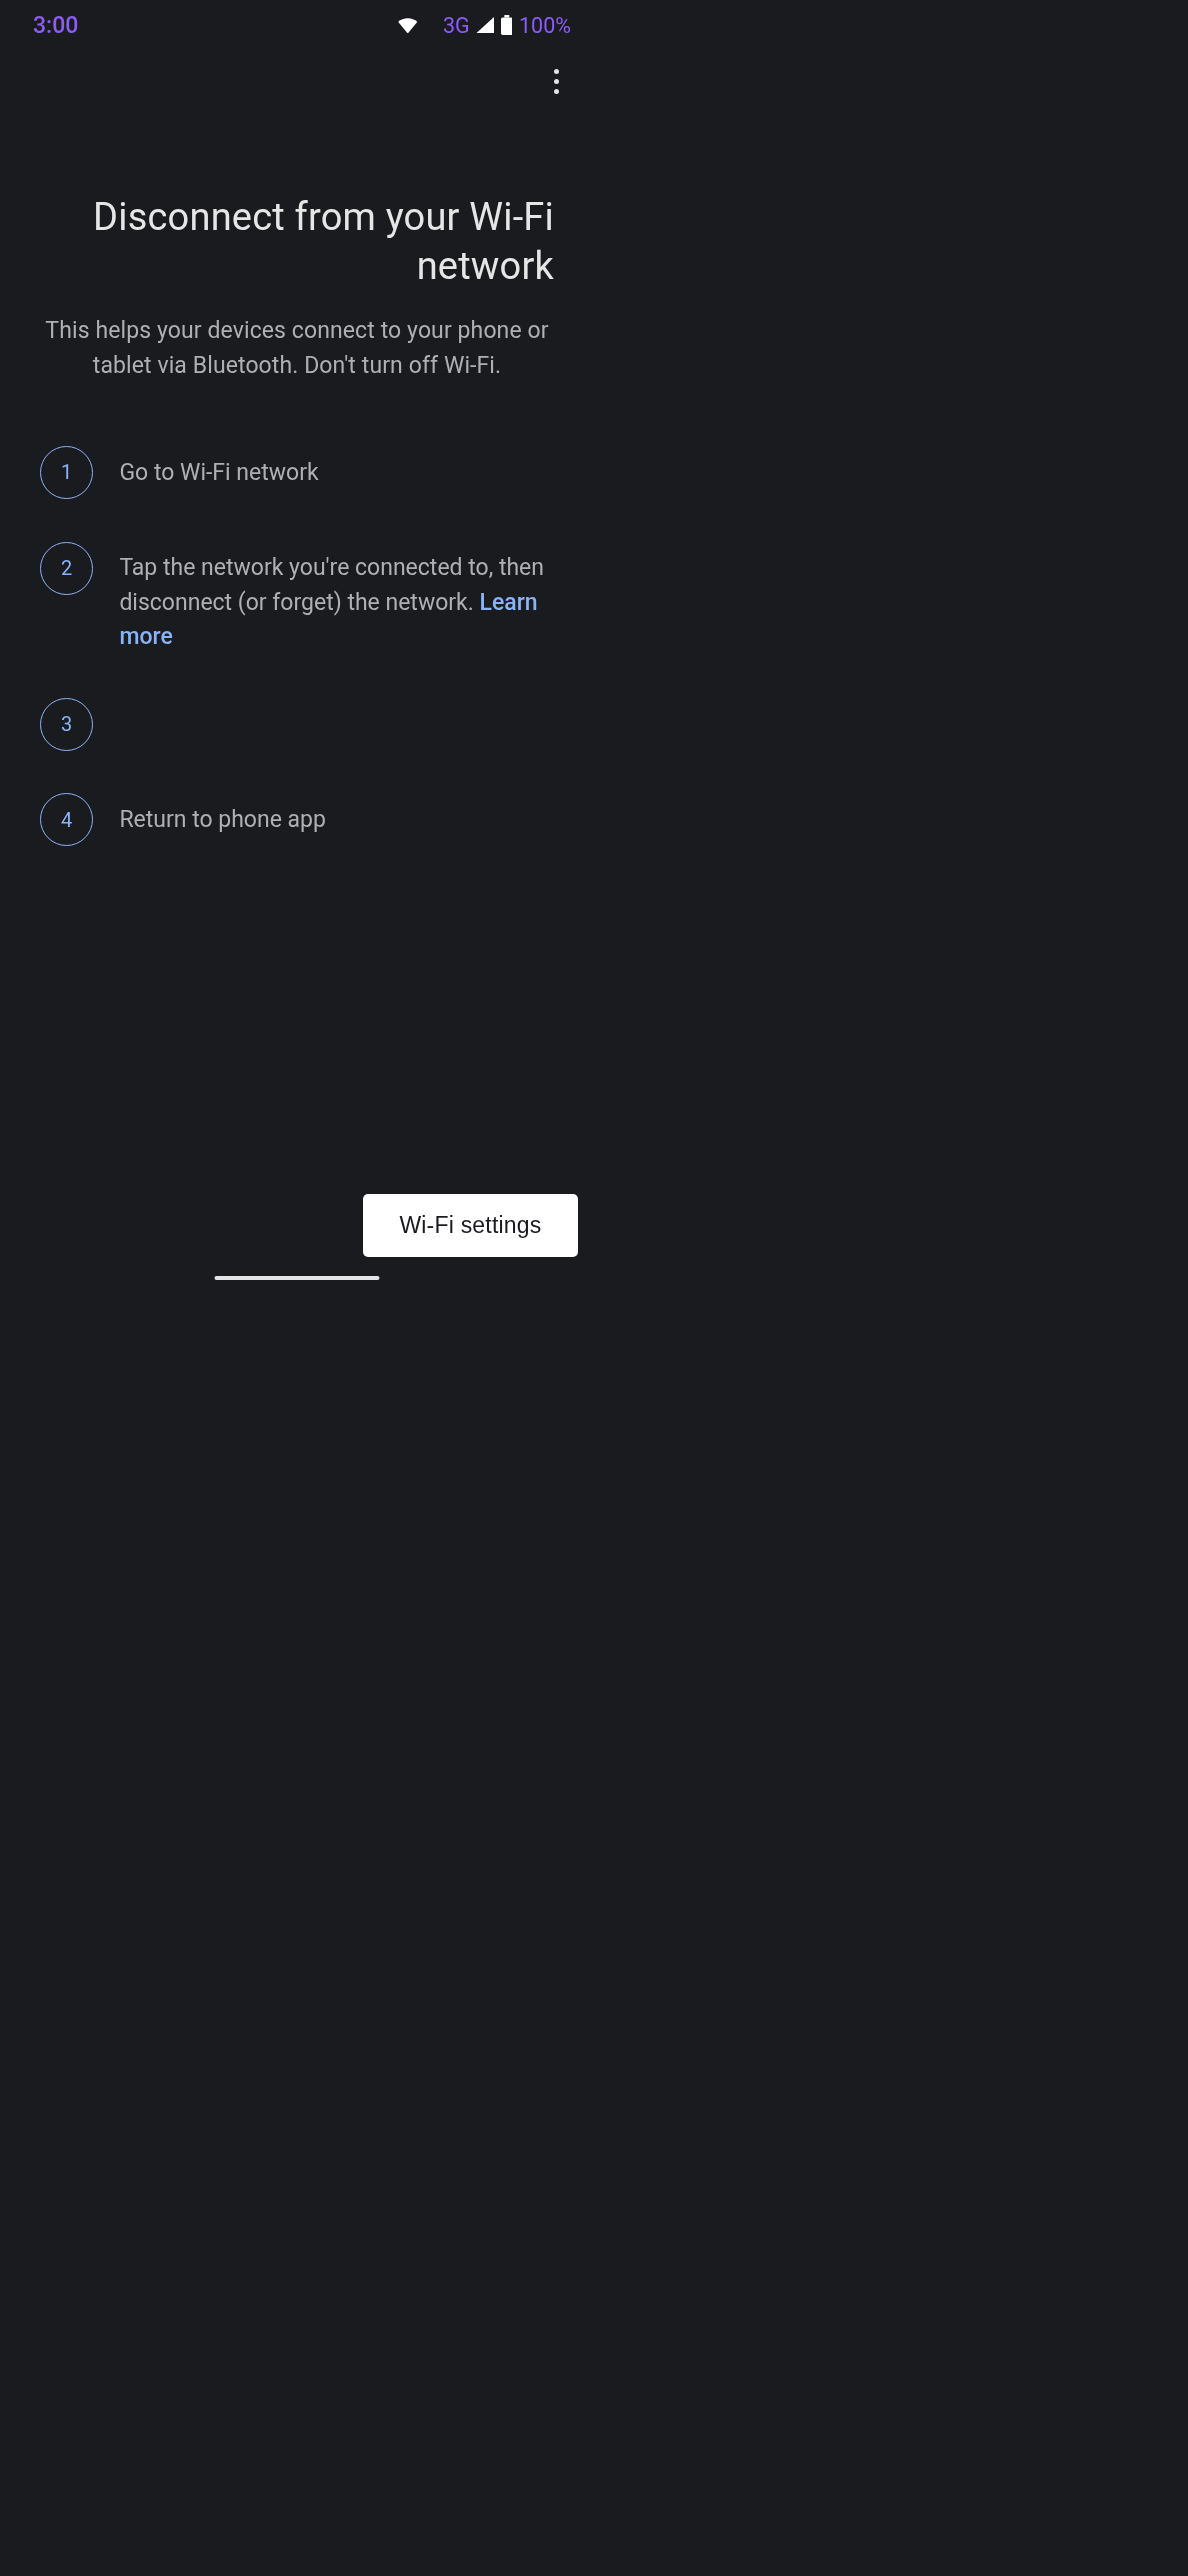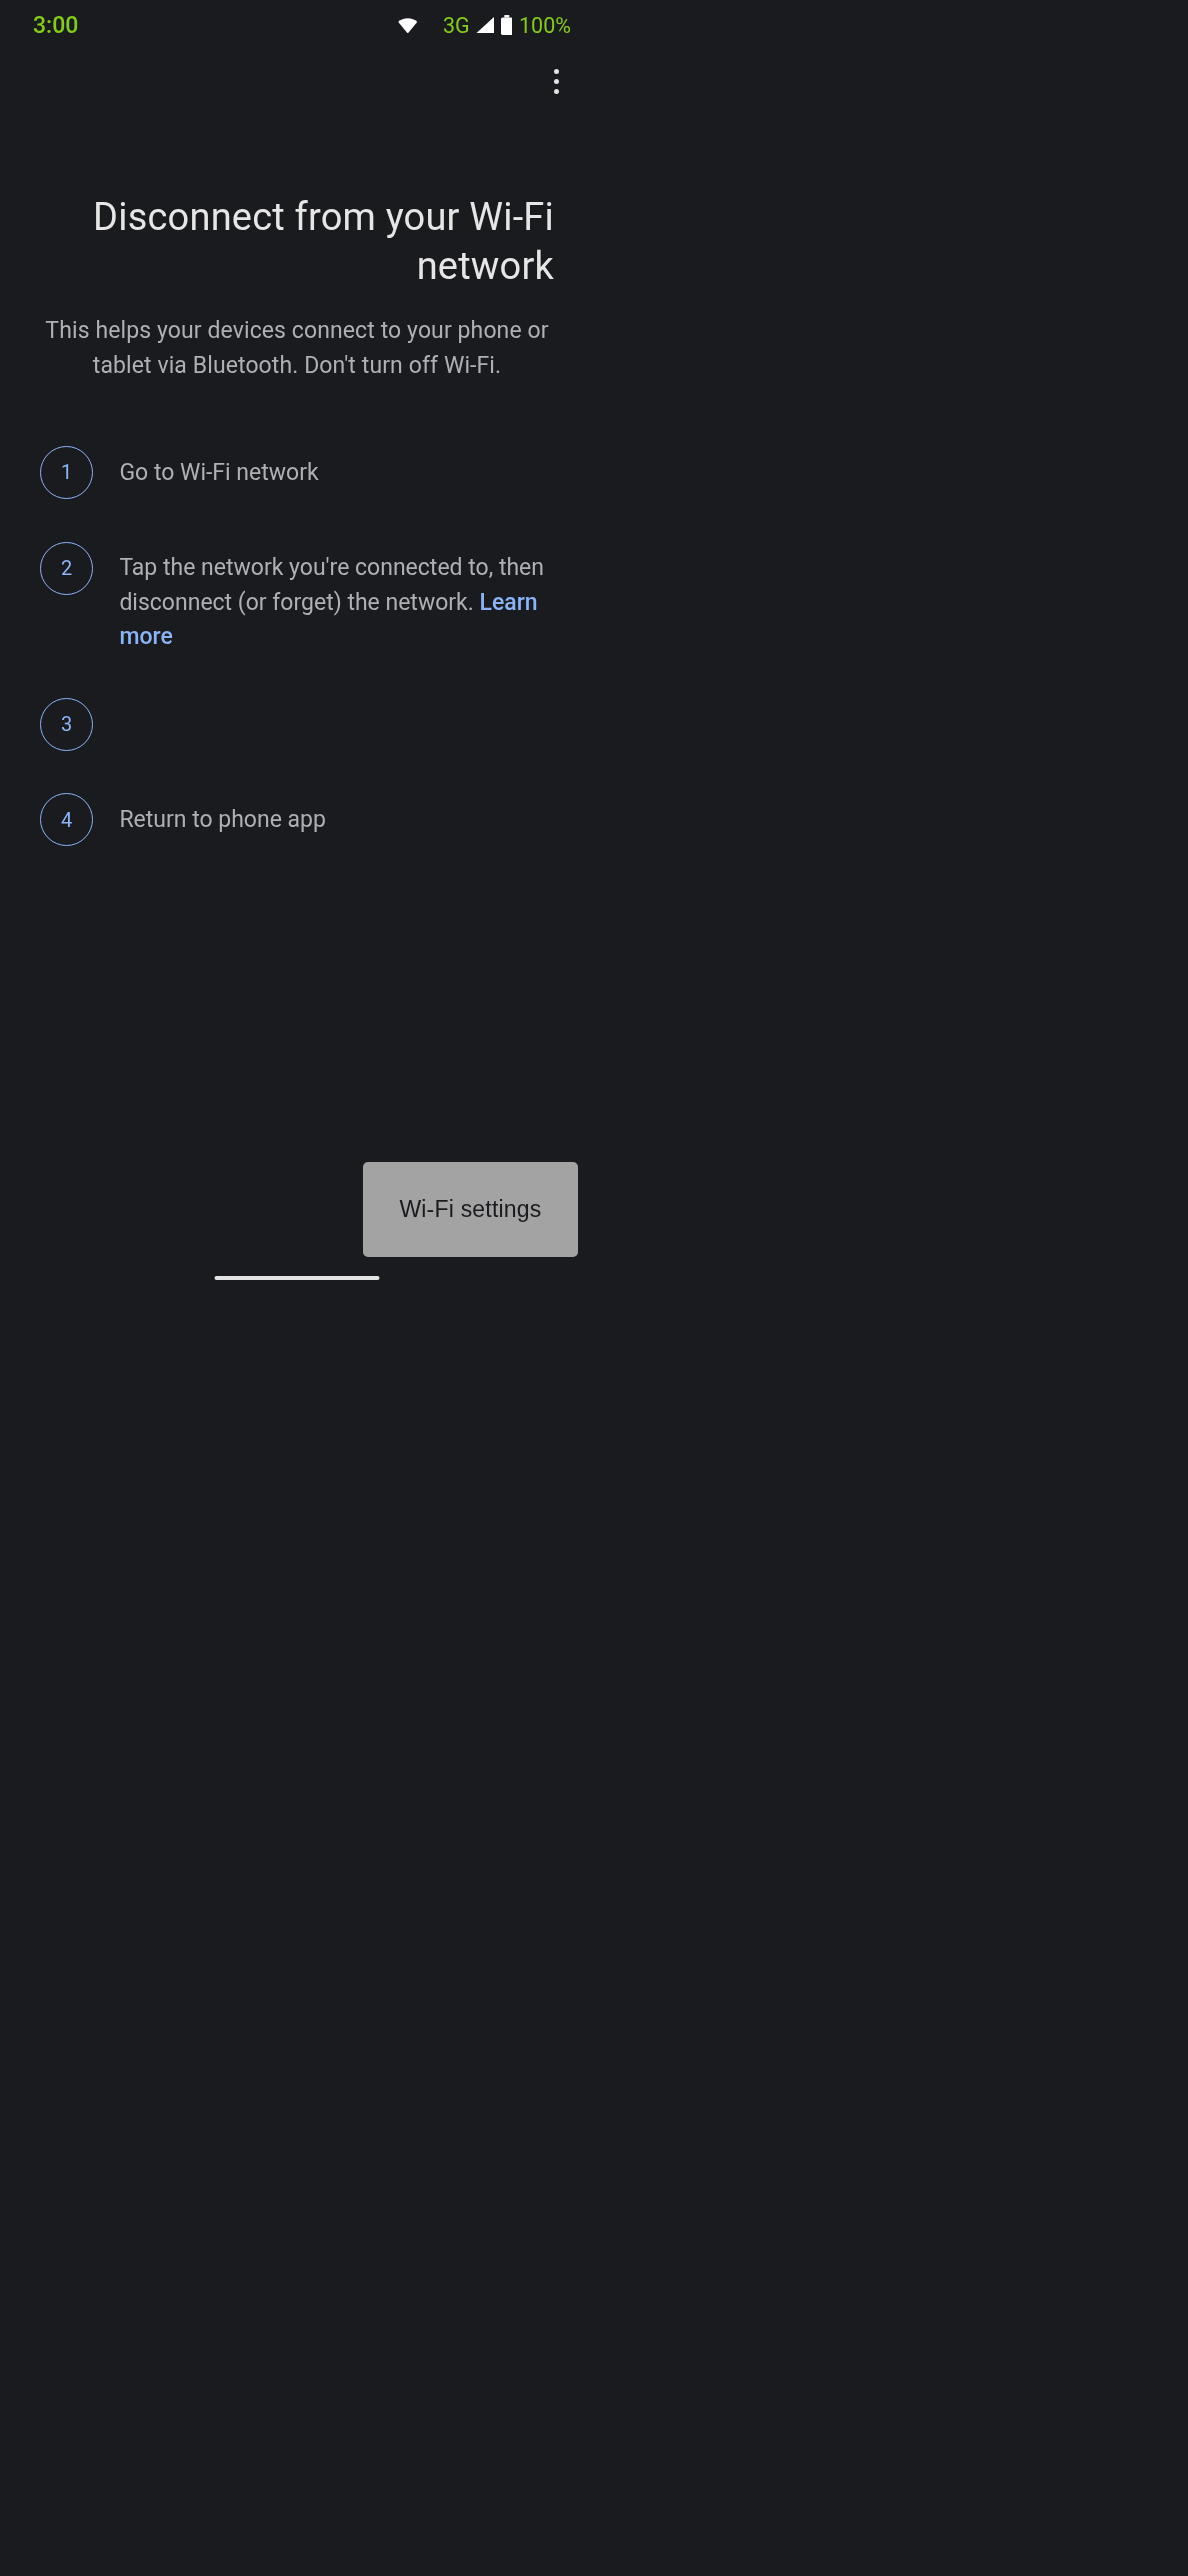--- a/index.html
+++ b/index.html
@@ -12,21 +12,21 @@
       position: relative;
       overflow: hidden;
     }
     .status-bar {
       display: flex;
       justify-content: space-between;
       align-items: center;
       padding: 11.6px 23px 8.3px 33px;
       font-size: 23px;
       font-weight: 500;
-      color: #84cc16;
+      color: #8b5cf6;
     }
     .status-right {
       display: flex;
       align-items: center;
       gap: 6.6px;
     }
     .wifi-icon svg, .cell-icon svg, .battery-icon svg {
       display: block;
     }
     .net-label {
@@ -117,27 +117,27 @@
     .bottom-bar {
       position: absolute;
       bottom: 31px;
       left: 0;
       right: 0;
       display: flex;
       justify-content: flex-end;
       padding: 0 16.5px;
     }
     .primary-button {
-      background: #a3a3a3;
+      background: #ffffff;
       color: #1b1b1f;
       font-size: 23px;
       font-weight: 500;
       border: none;
       border-radius: 5px;
-      padding: 34px 36px;
+      padding: 18px 36px;
       cursor: pointer;
       letter-spacing: 0.2px;
     }
     .home-indicator {
       position: absolute;
       bottom: 8.3px;
       left: 50%;
       transform: translateX(-50%);
       width: 165px;
       height: 4.1px;

